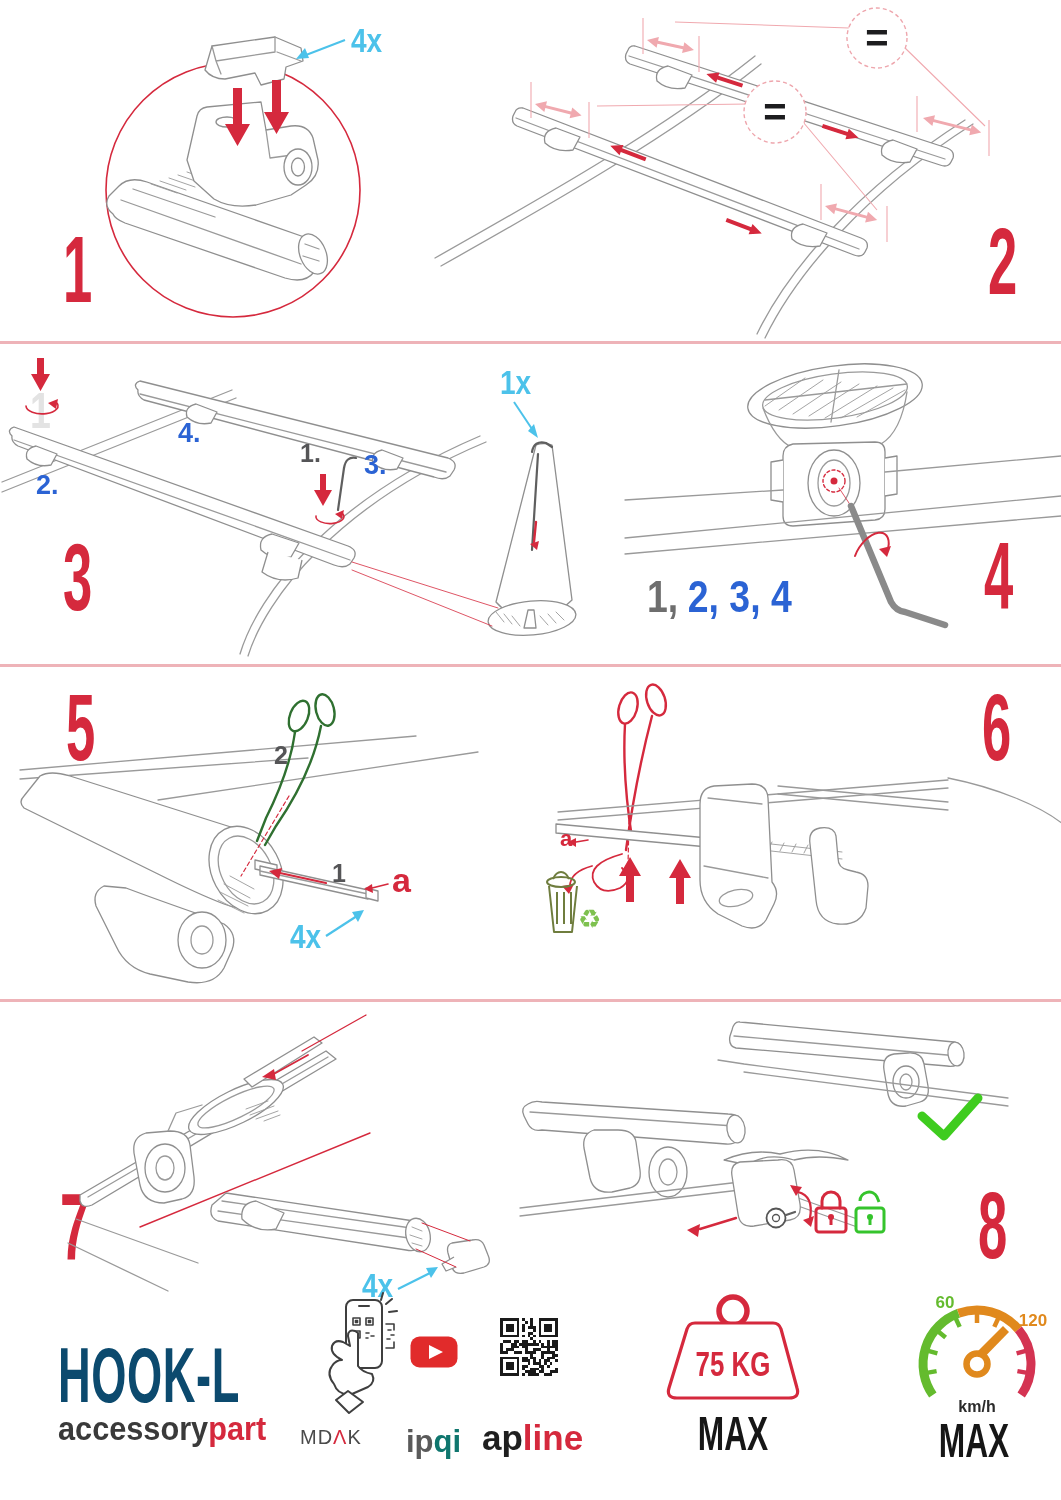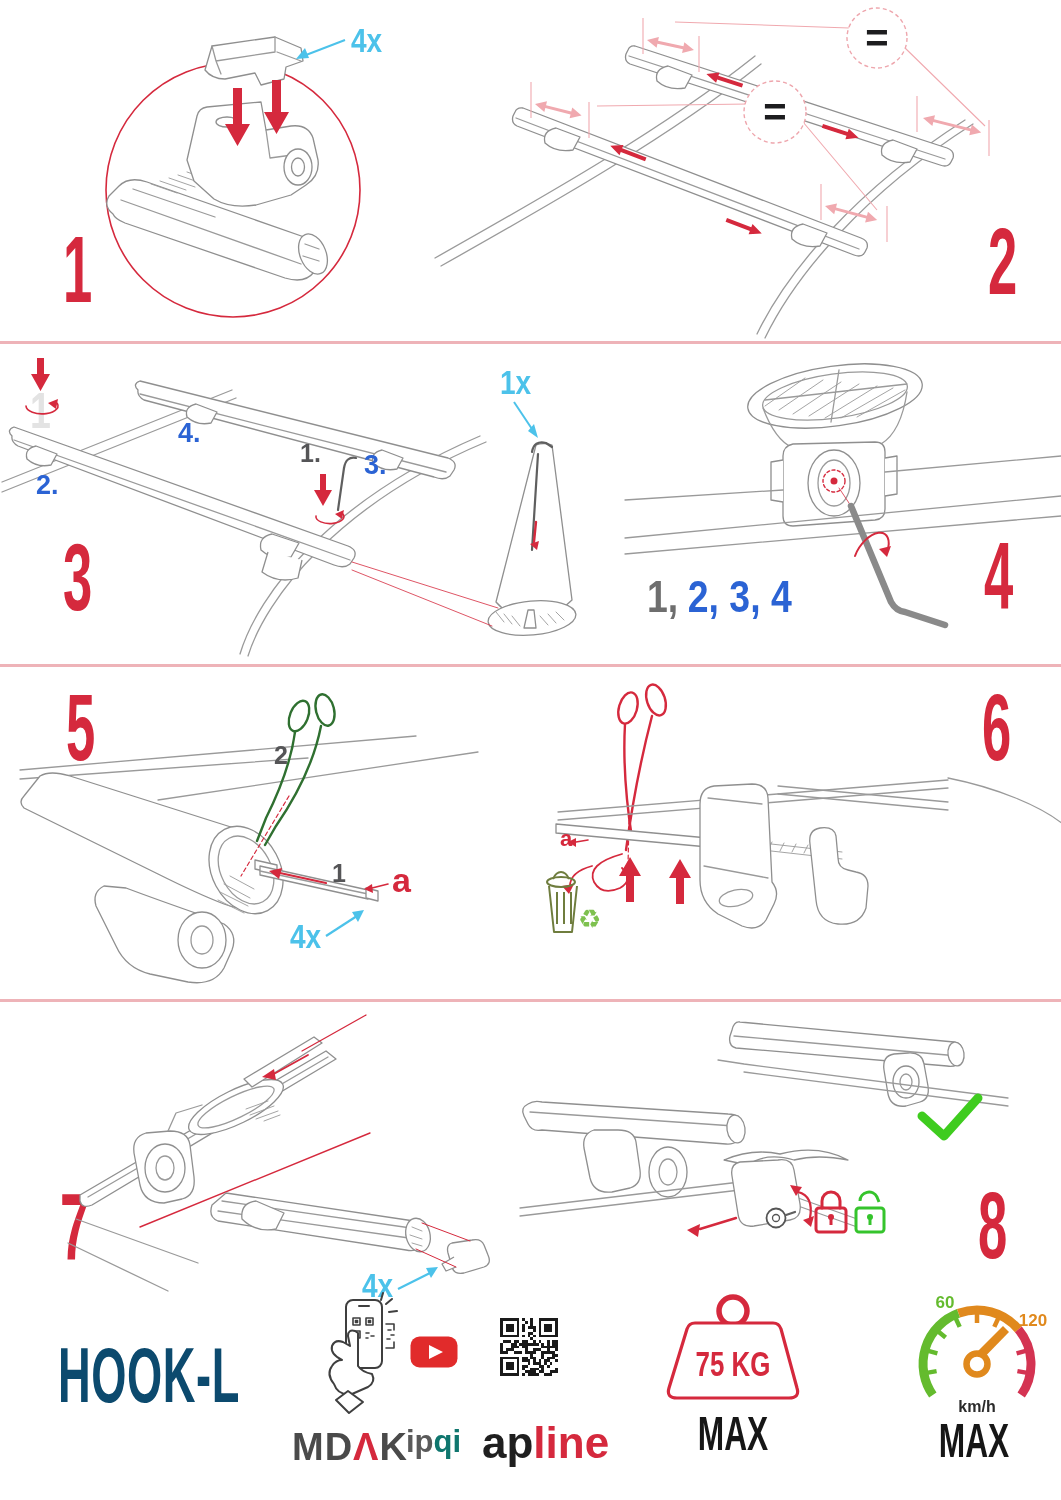--- a/index.html
+++ b/index.html
@@ -32,25 +32,25 @@
   .cnum{display:inline-block;font-size:94px;font-weight:700;transform:scaleX(.56);transform-origin:0 0}
   .cnum-r{transform-origin:100% 0}
   .numr{text-align:right}
   
   .product{position:absolute;left:58px;top:1330px;color:#0c4a6e;white-space:nowrap}
   .product span{display:inline-block;font-size:78px;font-weight:700;transform:scaleX(.58);transform-origin:0 0;letter-spacing:1px}
   .brand{position:absolute;left:58px;top:1410px;font-size:33px;font-weight:700;white-space:nowrap}
   .brand .in{display:inline-block;transform:scaleX(.93);transform-origin:0 0}
   .brand .b1{color:#3a3a3a}.brand .b2{color:#d5293d}
   .logo{position:absolute;white-space:nowrap}
-  .mdak{left:292px;top:1426px;font-size:38px;font-weight:700;color:#4a4a4a;letter-spacing:1px}
+  .mdak{left:300px;top:1426px;font-size:20px;font-weight:400;color:#4a4a4a;letter-spacing:1px}
   .mdak .acc{color:#d5293d}
   .ipqi{left:406px;top:1424px;font-size:31px;font-weight:600;color:#5a5a5a}
   .ipqi .acc{color:#0f766e}
-  .apline{left:482px;top:1418px;font-size:44px;font-weight:700;color:#1f1f1f}
+  .apline{left:482px;top:1418px;font-size:35px;font-weight:700;color:#1f1f1f}
   .apline .acc{color:#d5293d}
 </style>
 </head>
 <body>
 
 <div class="page">
 
   <div class="divider" style="top:341px"></div>
   <div class="divider" style="top:664px"></div>
   <div class="divider" style="top:999px"></div>
@@ -411,20 +411,21 @@
         <ellipse class="sf" cx="398" cy="80" rx="13" ry="16"></ellipse>
         <ellipse class="s" cx="398" cy="80" rx="6" ry="8"></ellipse>
         <path class="s" d="M236,62 L500,96 M236,70 L500,104 M210,58 L236,62"></path>
       </g>
       <path d="M414,114 L436,134 L470,96" stroke="#3fcc1f" stroke-width="9" fill="none" stroke-linecap="round" stroke-linejoin="round"></path>
     </svg>
   </div>
 
   <div class="product"><span>HOOK-L</span></div>
 
+  <div class="brand"><span class="in"><span class="b1">accessory</span><span class="b2">part</span></span></div>
 
   <div class="panel" style="left:318px;top:1296px;width:84px;height:104px">
     <svg viewBox="0 0 84 104" width="84" height="104" stroke="#3f3f3f" stroke-width="2" fill="none" stroke-linecap="round" stroke-linejoin="round">
       <rect x="28" y="4" width="36" height="68" rx="7" fill="#fff"></rect>
       <path d="M41,10 h10"></path>
       <g stroke-width="1.6">
         <rect x="35" y="22" width="7" height="7"></rect>
           <rect x="37.5" y="24.5" width="2" height="2" fill="#3f3f3f"></rect>
         <rect x="48" y="22" width="7" height="7"></rect>
           <rect x="50.5" y="24.5" width="2" height="2" fill="#3f3f3f"></rect>

